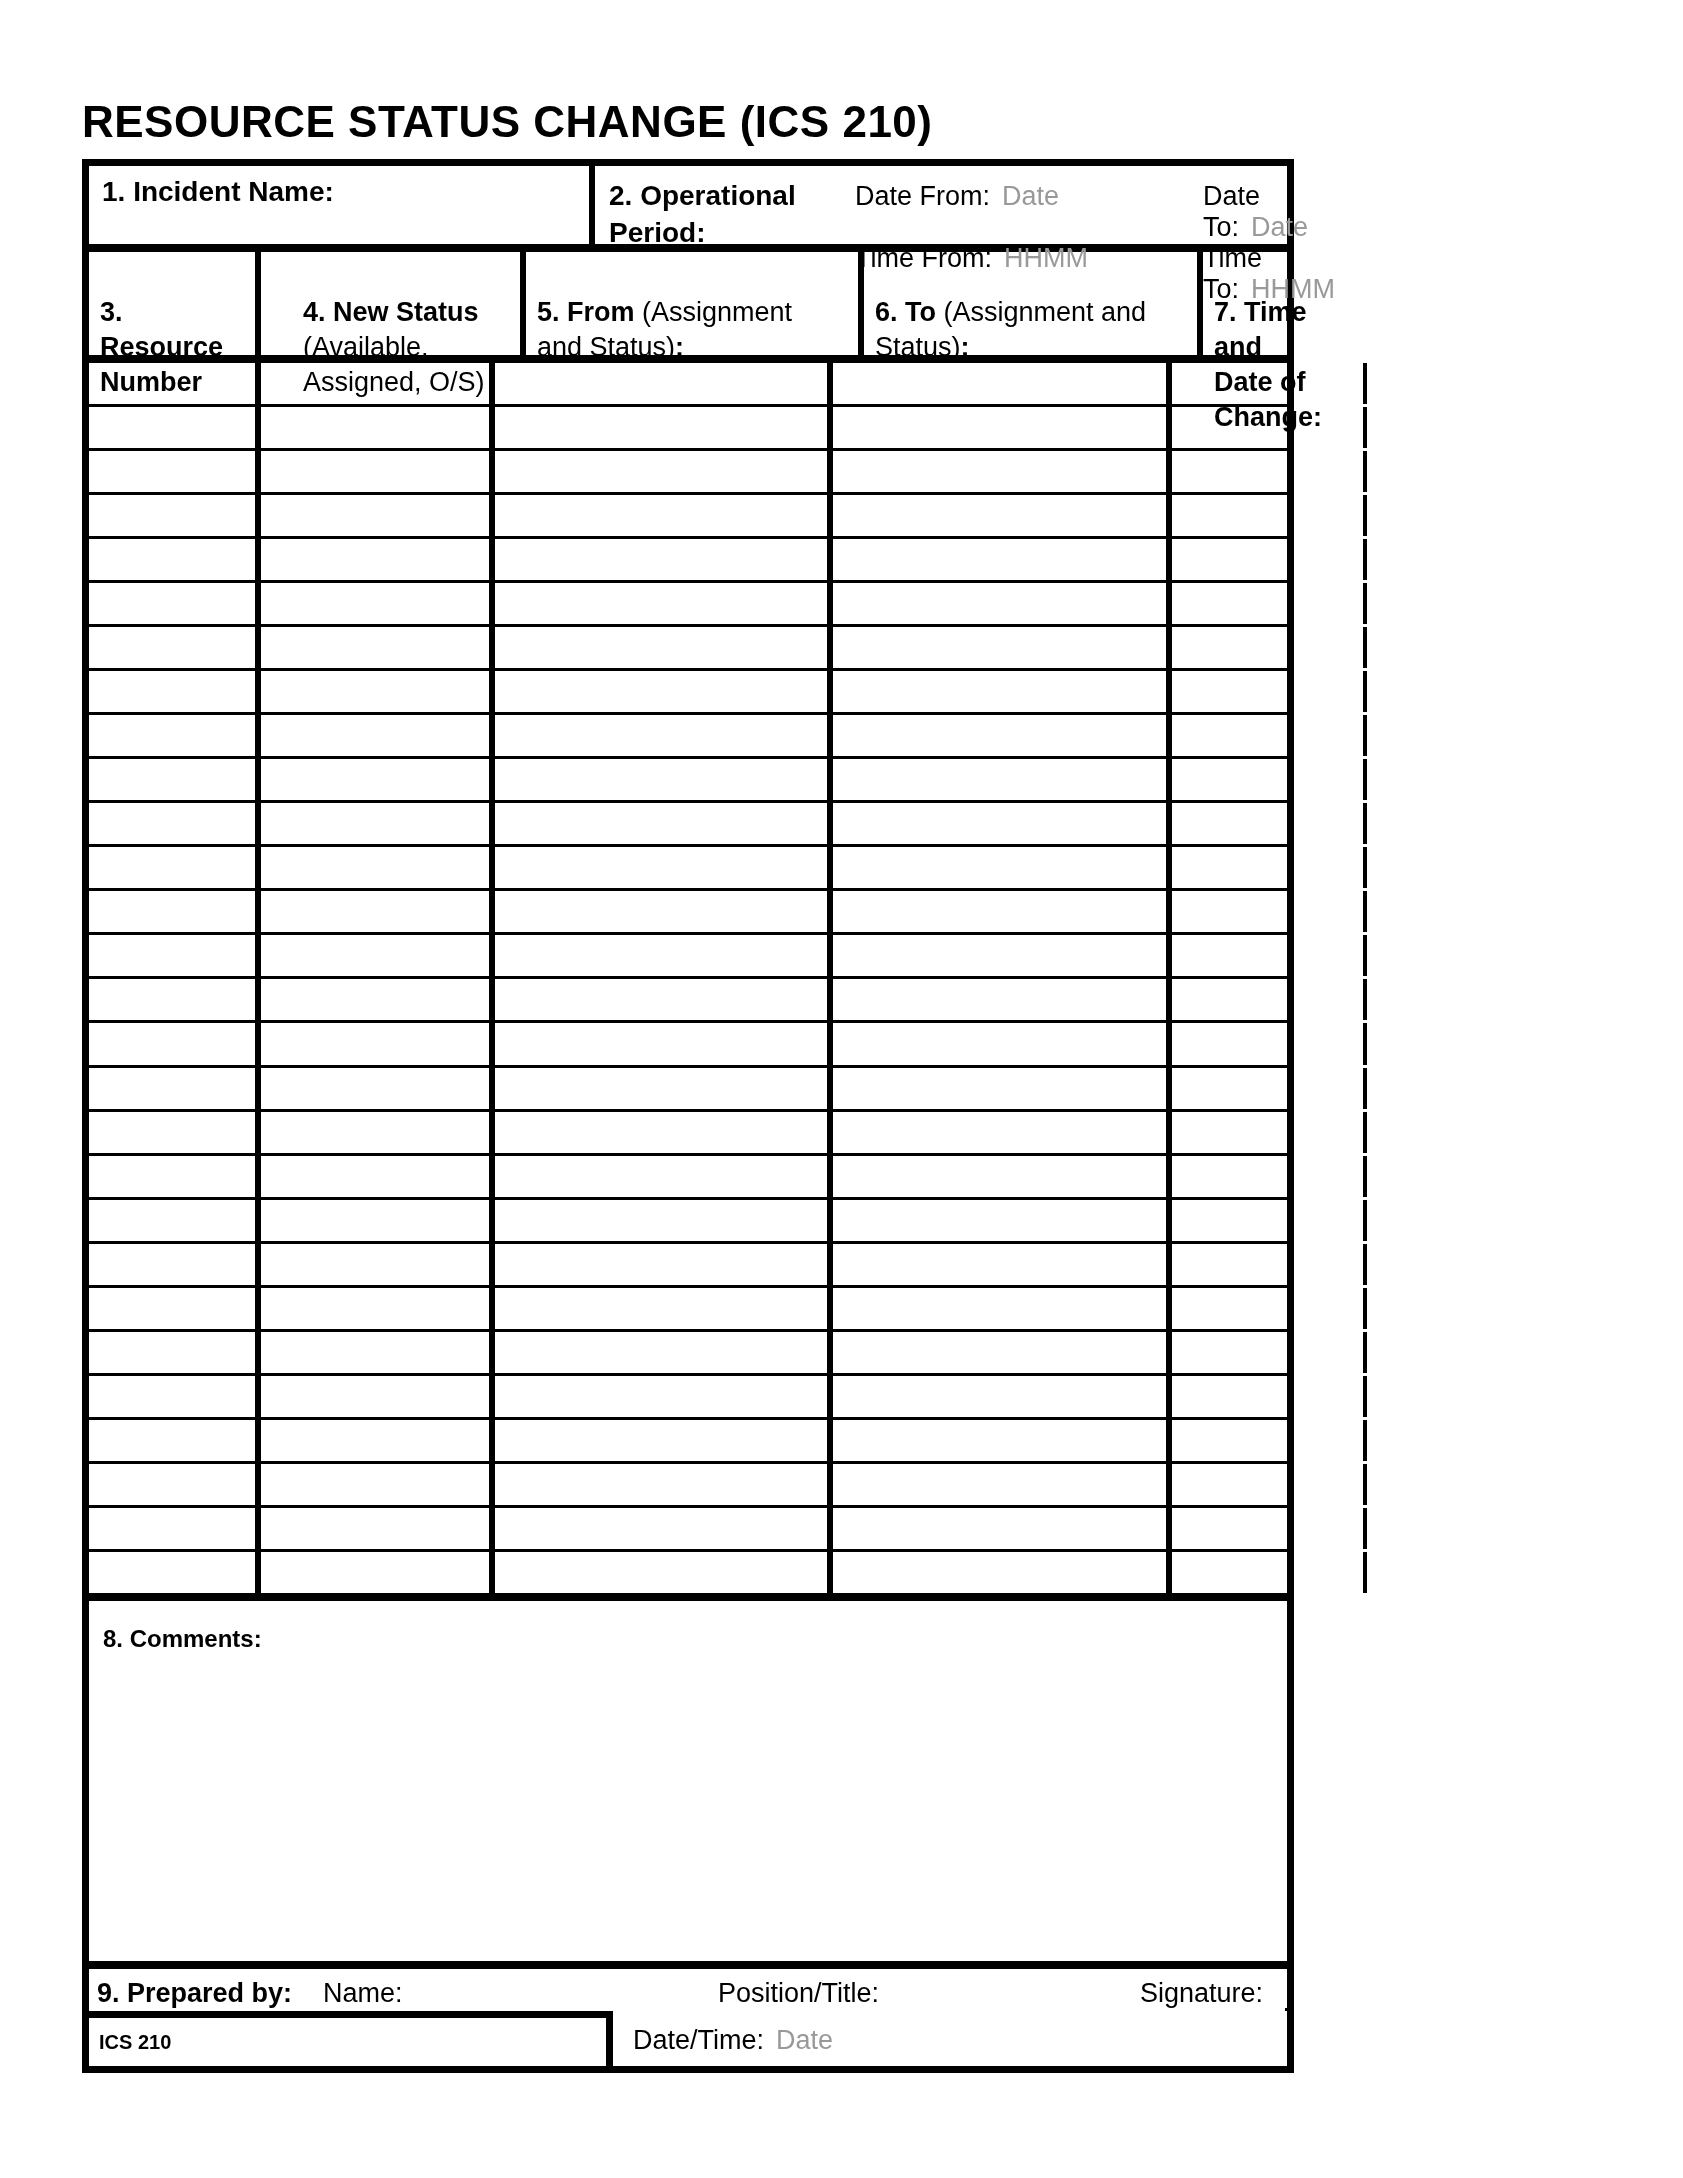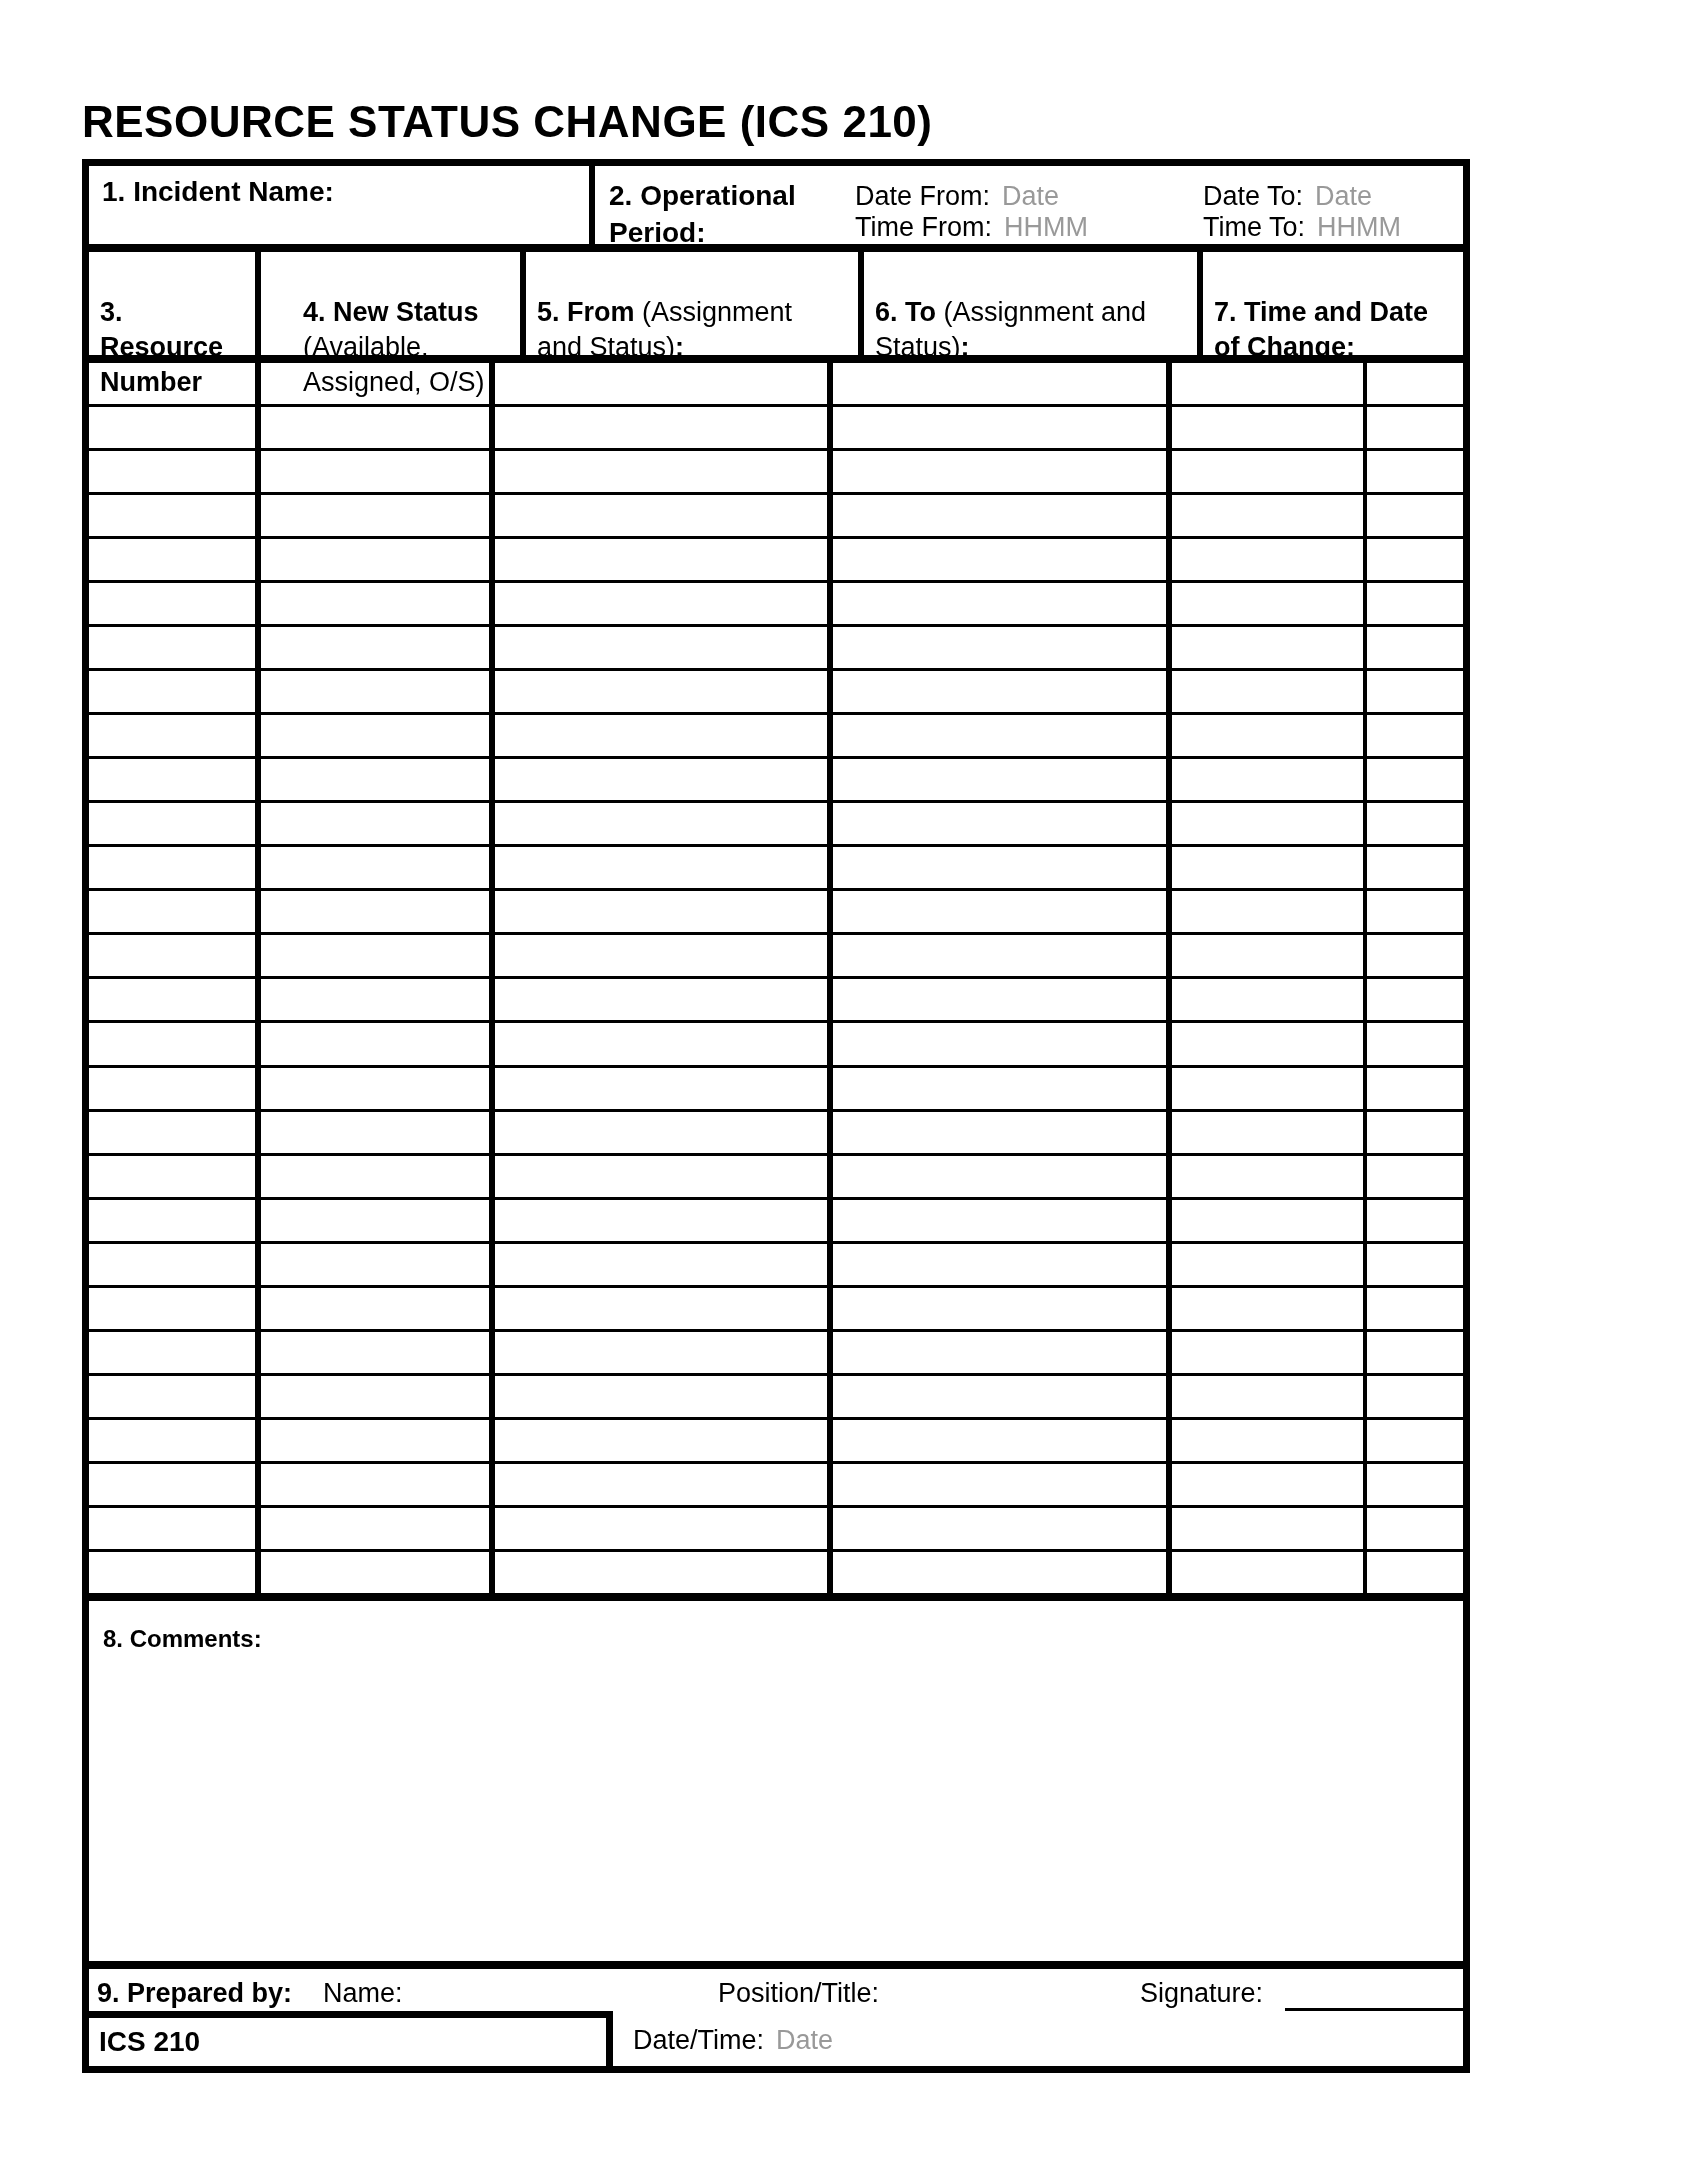--- a/index.html
+++ b/index.html
@@ -14,21 +14,21 @@
   .page-title {
     margin: 97px 0 0 82px;
     width: 1503px;
     text-align: left;
     font-size: 44px;
     font-weight: bold;
     letter-spacing: 0.5px;
   }
   .form {
     margin: 12px 0 0 82px;
-    width: 1388px;
+    width: 1212px;
     border: 7px solid #000;
     background: #fff;
   }
 
   
   .row1 { display: flex; height: 86px; border-bottom: 8px solid #000; }
   .cell-incident {
     flex: 0 0 506px;
     border-right: 6px solid #000;
     padding: 10px 0 0 13px;
@@ -100,21 +100,21 @@
     position: absolute; left: 1196px; right: 0; top: 0;
     height: 42px; border-bottom: 3px solid #000;
   }
   .ics-box {
     position: absolute; left: 0; top: 42px;
     width: 524px; height: 55px;
     border-top: 7px solid #000;
     border-right: 7px solid #000;
     display: flex; align-items: center;
     padding-left: 10px;
-    font-size: 28px; font-weight: bold;
+    font-size: 20px; font-weight: bold;
     background: #fff;
   }
   .datetime { position: absolute; left: 544px; top: 56px; }
 </style>
 </head>
 <body>
 
 <div class="page-title">RESOURCE STATUS CHANGE (ICS 210)</div>
 
 <div class="form">

